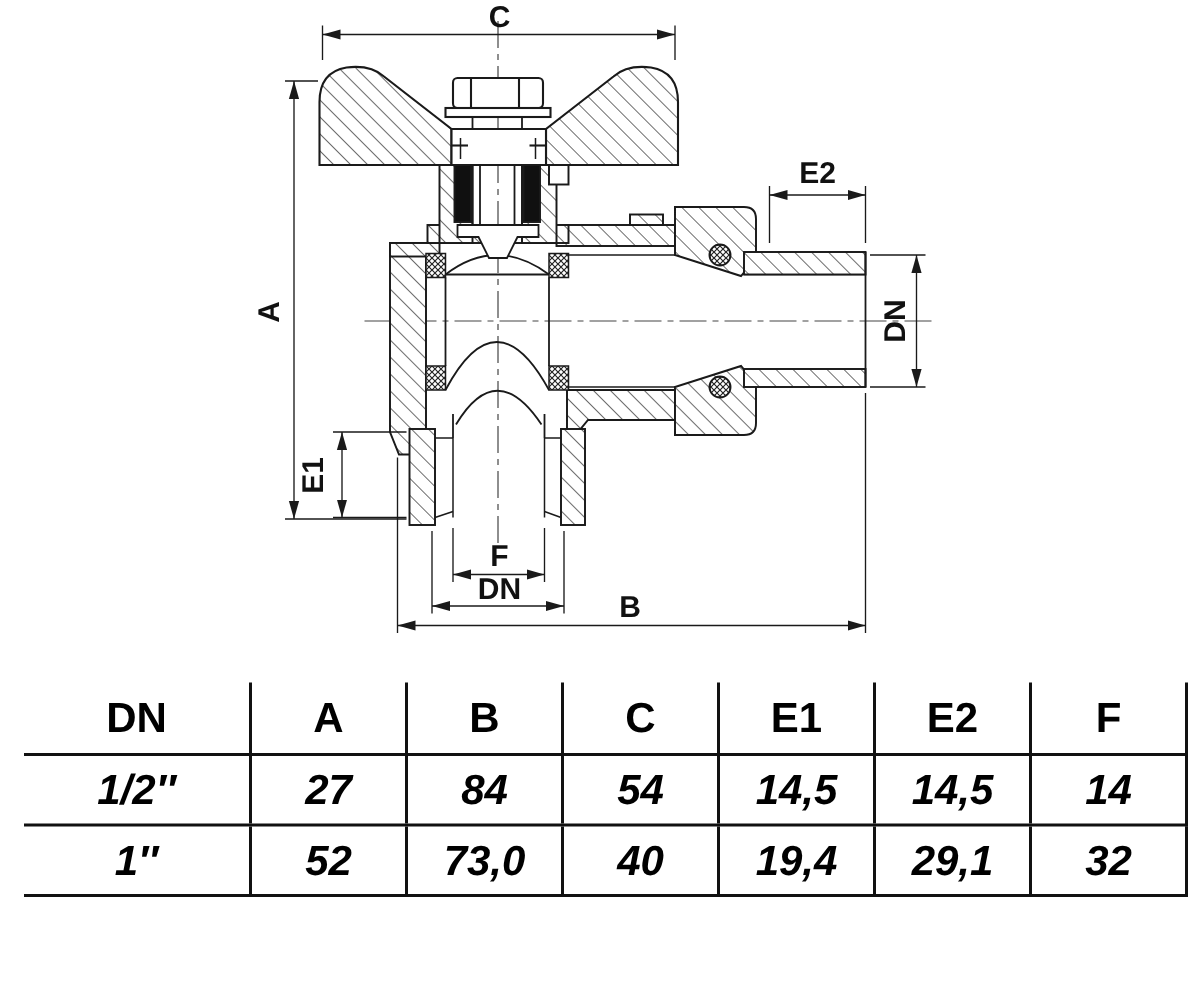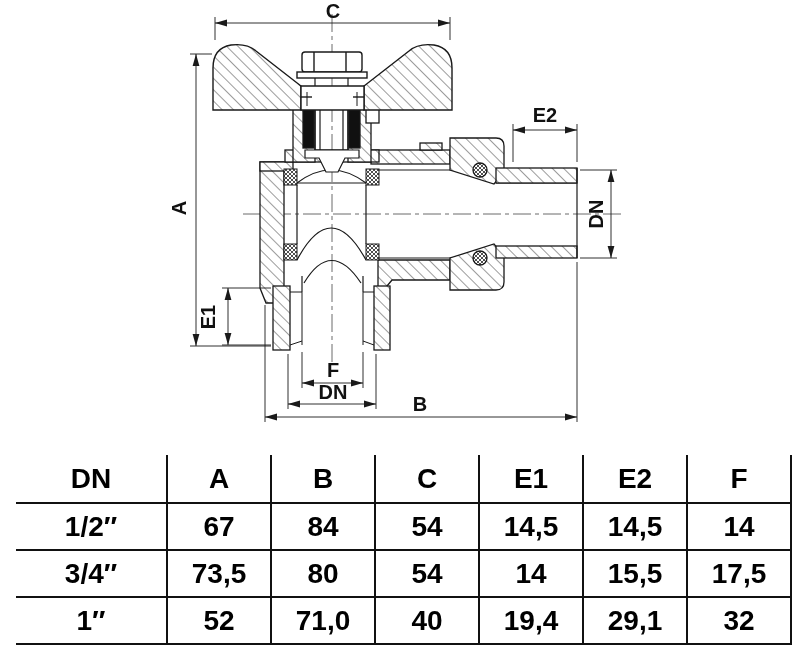--- a/index.html
+++ b/index.html
@@ -8,21 +8,21 @@
   svg text{font-family:"Liberation Sans",sans-serif;font-size:20px;font-weight:600;fill:#111;}
   .drawing{position:absolute;left:0;top:0;}
   
   .dim-table{position:absolute;left:16px;top:455px;border-collapse:collapse;table-layout:fixed;
              font-family:"Liberation Sans",sans-serif;font-weight:700;font-size:28px;color:#000;}
   .dim-table th,.dim-table td{padding:0;text-align:center;vertical-align:middle;height:45px;
              border-left:2.5px solid #111;}
   .dim-table th:first-child,.dim-table td:first-child{border-left:none;}
   .dim-table th:last-child,.dim-table td:last-child{border-right:2.5px solid #111;}
   .dim-table thead th{border-bottom:2.5px solid #111;height:47px;}
-  .dim-table tbody td{border-bottom:2.5px solid #111;}
+  .dim-table tbody td{border-bottom:2.5px solid #111;font-style:italic;}
 </style>
 </head>
 <body>
 
 <div class="page">
 
   <svg class="drawing" width="798" height="450" viewBox="0 0 798 450">
     <defs>
       <pattern id="hatch" patternUnits="userSpaceOnUse" width="8" height="8" patternTransform="rotate(45)">
         <rect width="8" height="8" fill="#ffffff"></rect>
@@ -201,40 +201,31 @@
         <th>B</th>
         <th>C</th>
         <th>E1</th>
         <th>E2</th>
         <th>F</th>
       </tr>
     </thead>
     <tbody>
       <tr>
         <td>1/2″</td>
-        <td>67</td>
+        <td>27</td>
         <td>84</td>
         <td>54</td>
         <td>14,5</td>
         <td>14,5</td>
         <td>14</td>
       </tr>
       <tr>
-        <td>3/4″</td>
-        <td>73,5</td>
-        <td>80</td>
-        <td>54</td>
-        <td>14</td>
-        <td>15,5</td>
-        <td>17,5</td>
-      </tr>
-      <tr>
         <td>1″</td>
         <td>52</td>
-        <td>71,0</td>
+        <td>73,0</td>
         <td>40</td>
         <td>19,4</td>
         <td>29,1</td>
         <td>32</td>
       </tr>
     </tbody>
   </table>
 </div>
 
 </body></html>

